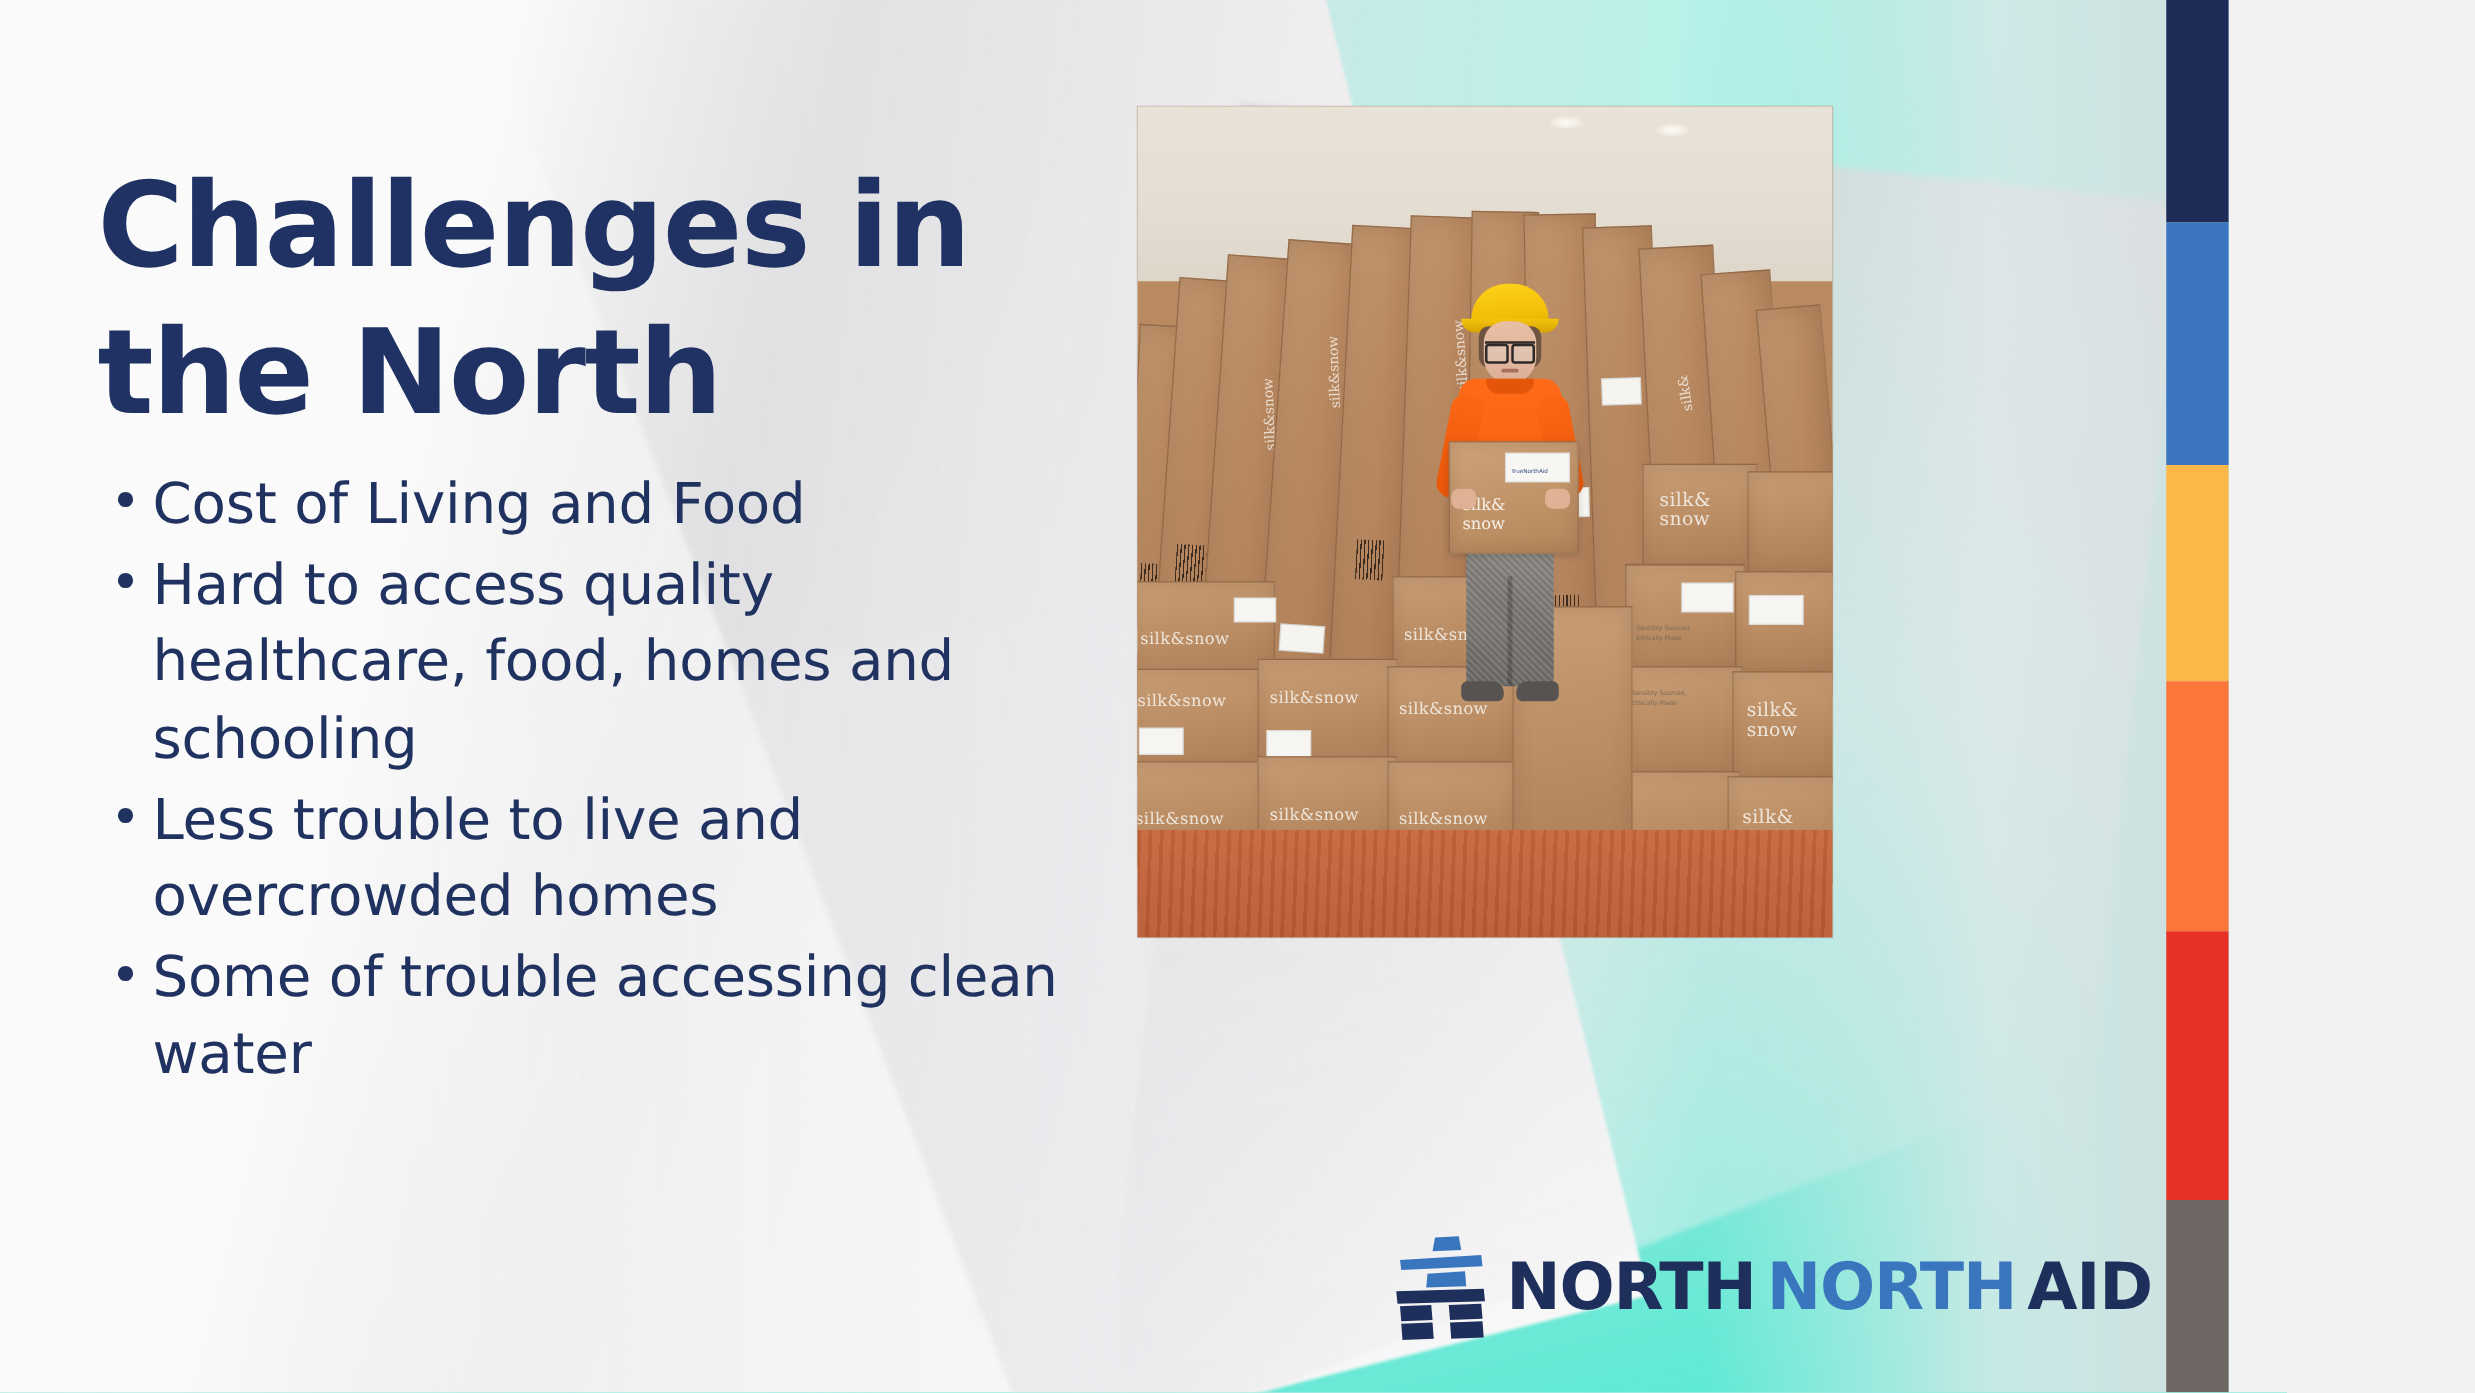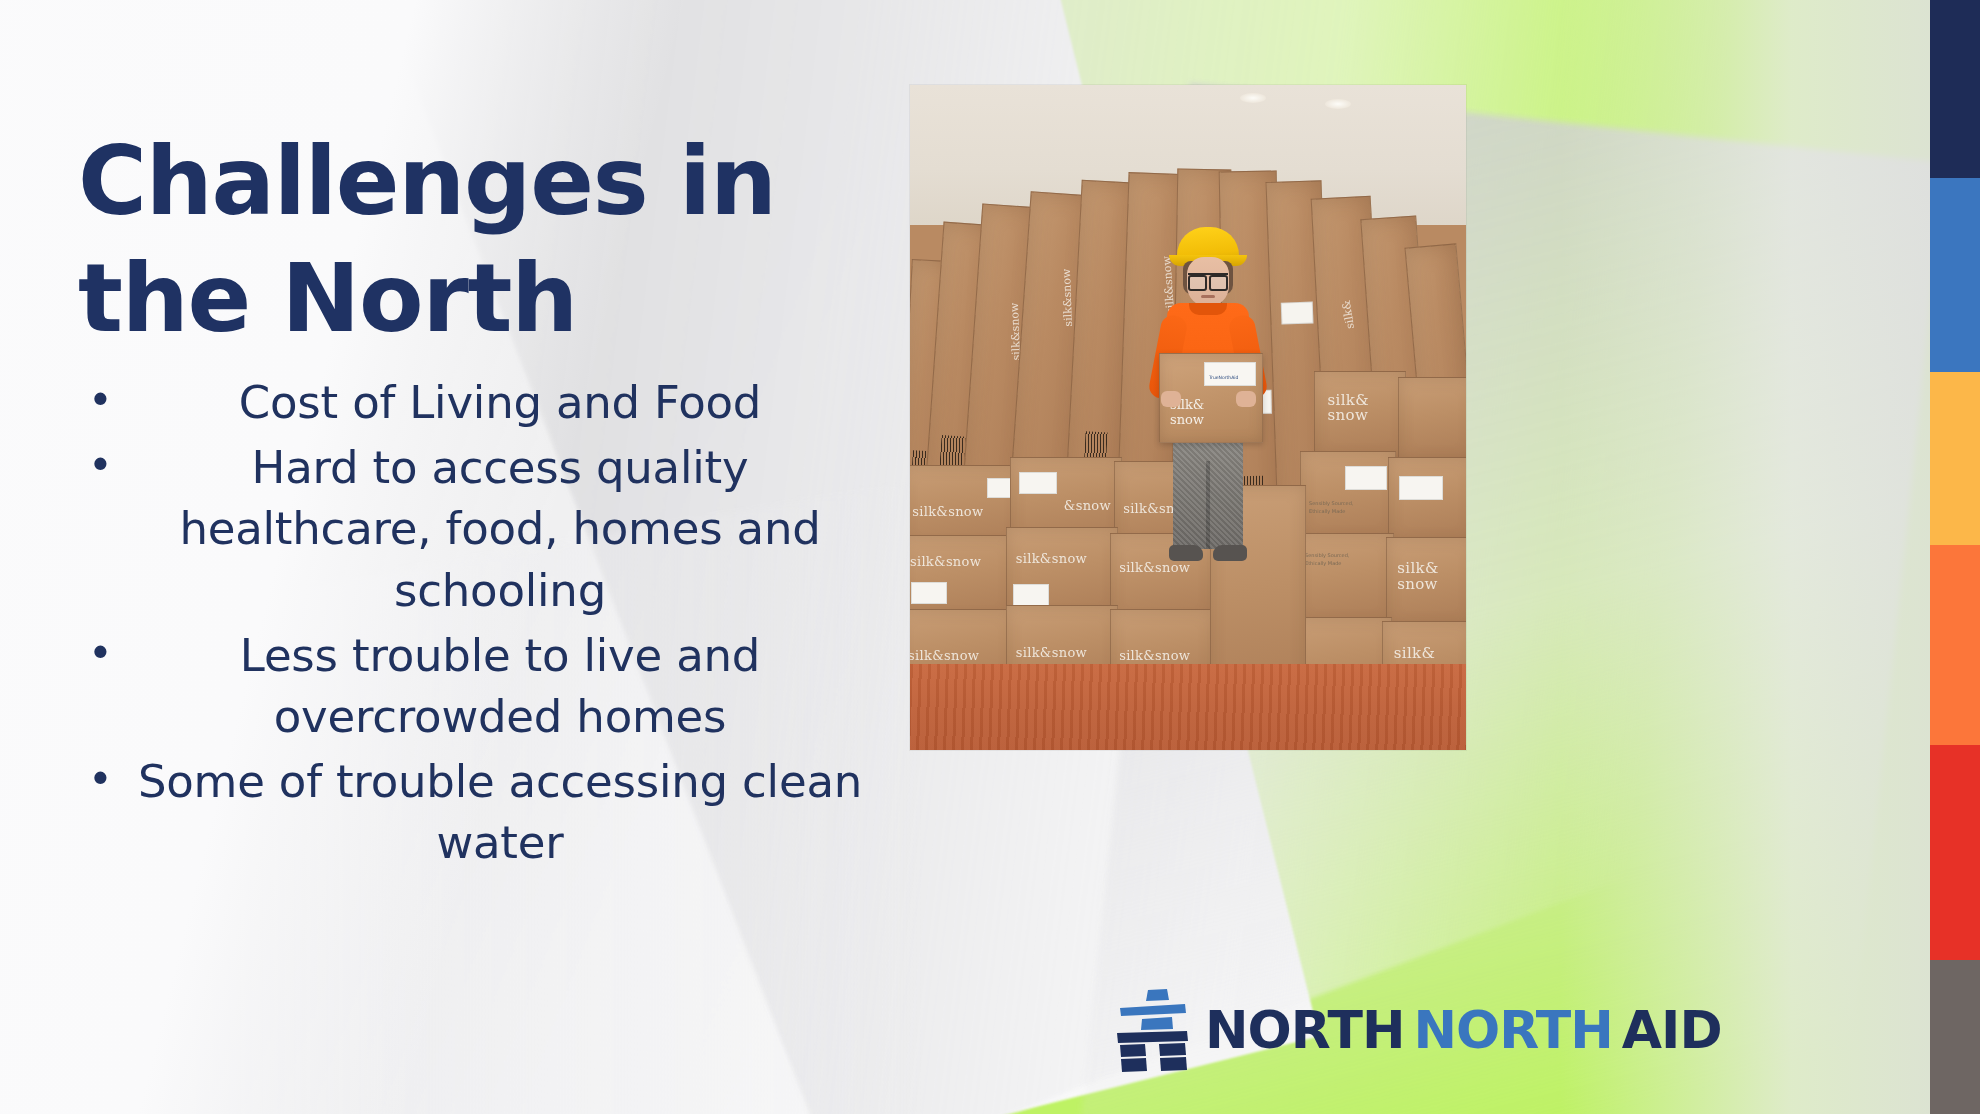--- a/index.html
+++ b/index.html
@@ -5,22 +5,22 @@
 <style>
   * { margin:0; padding:0; box-sizing:border-box; }
   html,body { width:1980px; height:1114px; overflow:hidden; }
   body {
     font-family:"DejaVu Sans", sans-serif;
     background:#f2f2f2;
     position:relative;
   }
   #slide {
     position:absolute; inset:0;
-    width:1980px; height:1114px;
-    background:#bef264;
+    width:1783px; height:1114px;
+    background:#5eead4;
     overflow:hidden;
   }
   
   .bg-layer { position:absolute; inset:0; pointer-events:none; }
   .bg-wash-a {
     position:absolute; left:-340px; top:-260px;
     width:1500px; height:1500px;
     background:linear-gradient(125deg,#dcdcdd 0%,#e4e4e5 38%,#ededee 52%,#f6f6f7 66%,#fafafa 100%);
     transform:rotate(-14deg);
     filter:blur(1.2px);
@@ -80,21 +80,21 @@
   }
   .bullet { display:flex; align-items:flex-start; margin-bottom:4px; }
   .bullet .dot {
     flex:0 0 auto;
     width:34px;
     font-size:42px;
     line-height:1.36;
     text-align:left;
     color:#20325f;
   }
-  .bullet .btext { flex:1 1 auto;text-align:center; }
+  .bullet .btext { flex:1 1 auto; }
 
   
   #photo {
     position:absolute; left:910px; top:85px;
     width:556px; height:665px;
     overflow:hidden;
     background:#b98a62;
     box-shadow:0 0 0 1px rgba(0,0,0,.05);
   }
   #photo .ph-wall {
@@ -335,24 +335,20 @@
       <div class="sticker" style="left:14px;top:272px;width:34px;height:22px;"></div>
     </div>
     <div class="tallbox" style="left:462px;top:132px;width:56px;height:338px;transform:rotate(-4deg);">
       <div class="barcode" style="left:14px;top:230px;width:22px;height:30px;"></div>
     </div>
     <div class="tallbox" style="left:508px;top:160px;width:52px;height:312px;transform:rotate(-5deg);"></div>
 
     <div class="smbox" style="left:-8px;top:380px;width:118px;height:84px;">
       <span class="slabel">silk&amp;snow</span>
       <div class="wsticker" style="left:84px;top:12px;width:34px;height:20px;"></div>
-    </div>
-    <div class="smbox" style="left:100px;top:372px;width:112px;height:88px;">
-      <div class="wsticker" style="left:8px;top:14px;width:38px;height:22px;"></div>
-      <span class="slabel" style="left:48%;">&amp;snow</span>
     </div>
     <div class="smbox" style="left:204px;top:376px;width:104px;height:86px;">
       <span class="slabel">silk&amp;snow</span>
     </div>
     <div class="smbox" style="left:-10px;top:450px;width:114px;height:86px;">
       <div class="wsticker" style="left:10px;top:46px;width:36px;height:22px;"></div>
       <span class="slabel" style="top:22%;">silk&amp;snow</span>
     </div>
     <div class="smbox" style="left:96px;top:442px;width:112px;height:92px;">
       <div class="wsticker" style="left:6px;top:56px;width:36px;height:22px;"></div>

